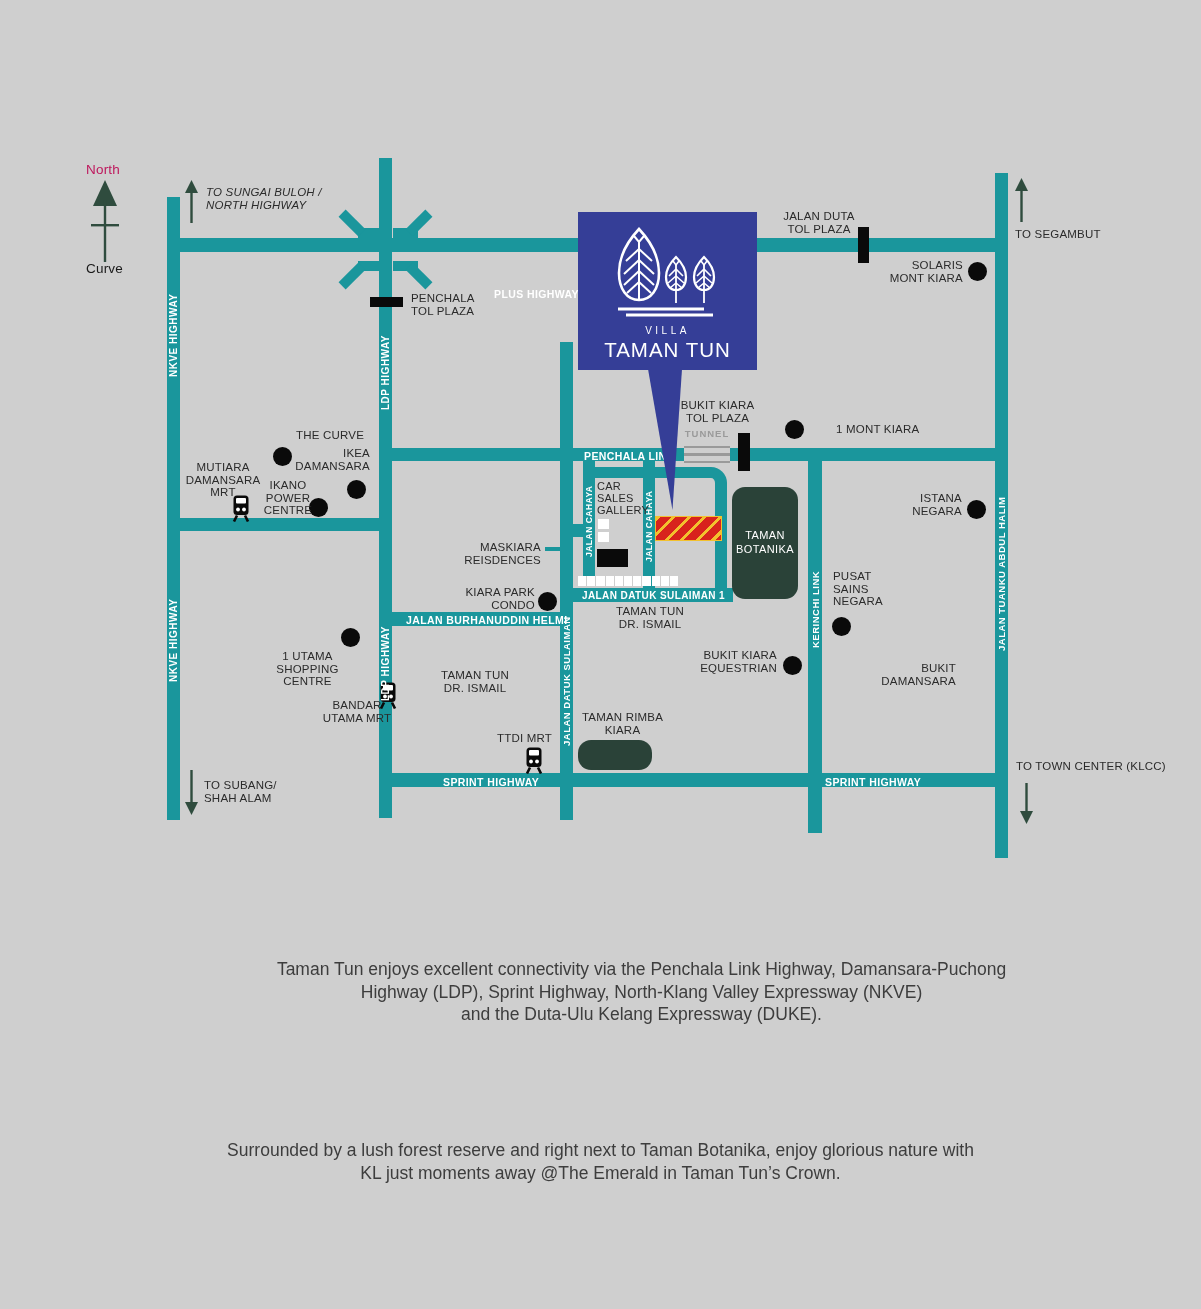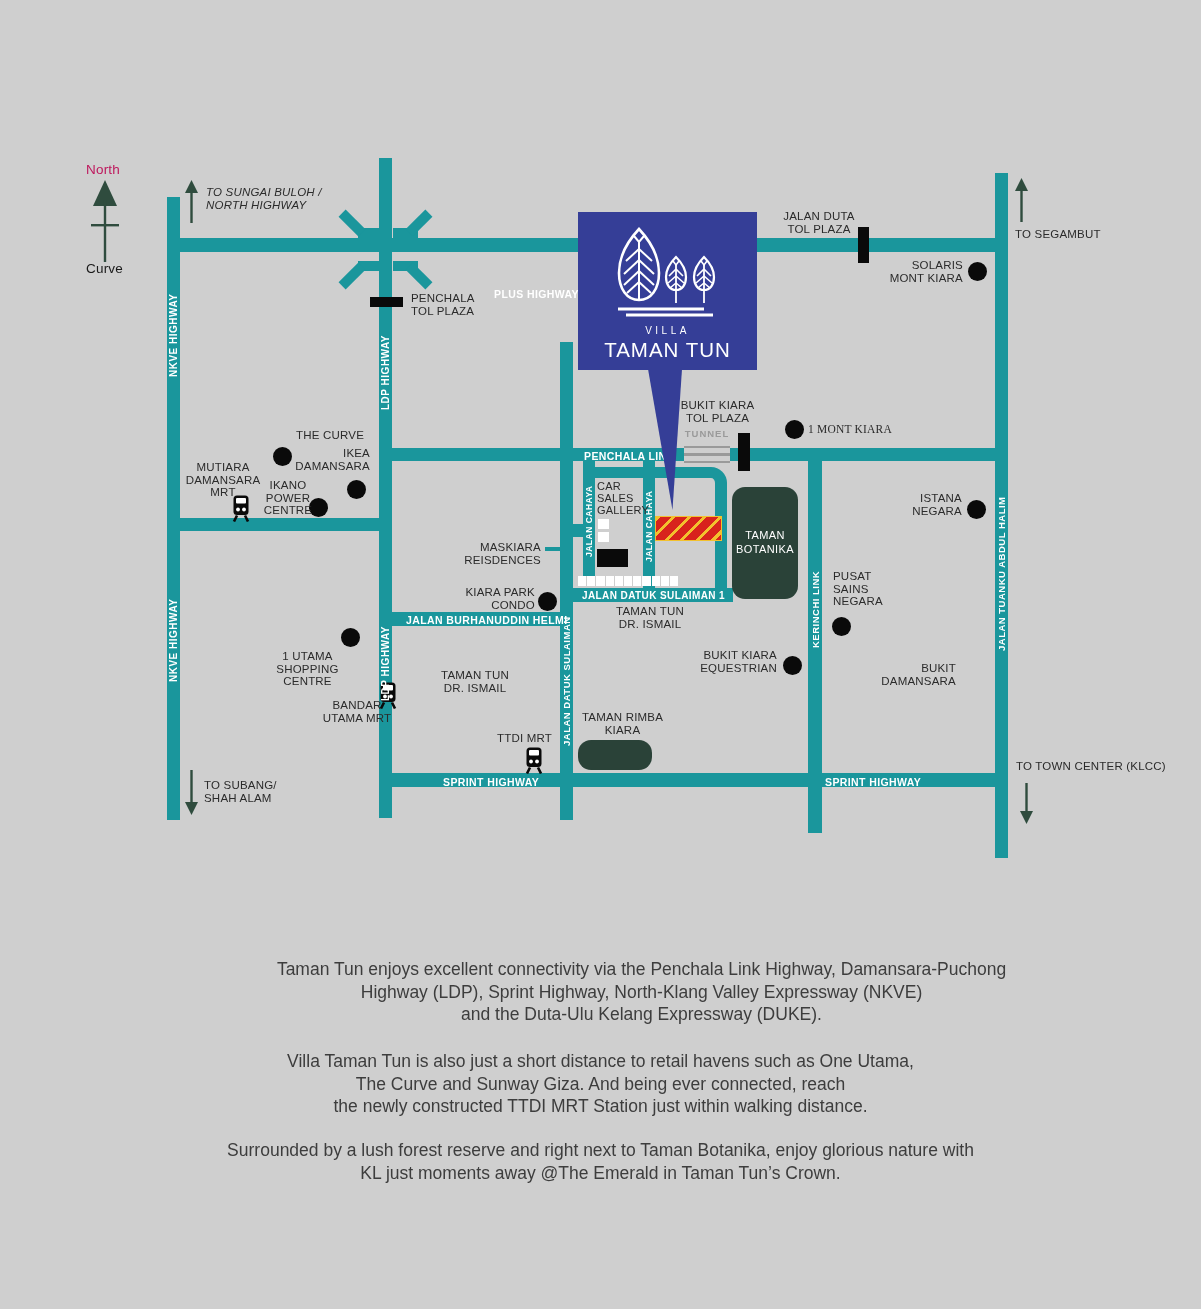--- a/index.html
+++ b/index.html
@@ -198,21 +198,21 @@
     <circle cx="6" cy="14.5" r="1.9" fill="#fff"></circle>
       <circle cx="12" cy="14.5" r="1.9" fill="#fff"></circle>
     <path d="M5 20.5 L2 26.5 M13 20.5 L16 26.5" stroke="#0a0a0a" stroke-width="2.6"></path>
   </svg>
 
   <div class="poi" style="left:253px;top:479px;width:70px;text-align:center;">IKANO
 POWER
 CENTRE</div>
   <div class="dot" style="left:309px;top:498px;"></div>
 
-  <div class="poi" style="left:808px;top:423px;font-family:Liberation Serif, serif;">1 MONT KIARA</div>
+  <div class="poi" style="left:836px;top:423px;">1 MONT KIARA</div>
   <div class="dot" style="left:785px;top:420px;"></div>
 
   <div class="poi" style="right:239px;top:492px;text-align:right;">ISTANA
 NEGARA</div>
   <div class="dot" style="left:967px;top:500px;"></div>
 
   <div class="poi" style="left:833px;top:570px;">PUSAT
 SAINS
 NEGARA</div>
   <div class="dot" style="left:832px;top:617px;"></div>
@@ -262,19 +262,16 @@
     <rect x="1.5" y="0.5" width="15" height="19.5" rx="3.5" fill="#0a0a0a"></rect>
     <rect x="4" y="3" width="10" height="5.5" rx="1" fill="#fff"></rect>
     <circle cx="6" cy="14.5" r="1.9" fill="#fff"></circle>
       <circle cx="12" cy="14.5" r="1.9" fill="#fff"></circle>
     <path d="M5 20.5 L2 26.5 M13 20.5 L16 26.5" stroke="#0a0a0a" stroke-width="2.6"></path>
   </svg>
 
   <div class="para" style="top:958px;padding-left:41px;">Taman Tun enjoys excellent connectivity via the Penchala Link Highway, Damansara-Puchong
 Highway (LDP), Sprint Highway, North-Klang Valley Expressway (NKVE)
 and the Duta-Ulu Kelang Expressway (DUKE).</div>
-  <div class="para" style="top:1050px;">Villa Taman Tun is also just a short distance to retail havens such as One Utama,
-The Curve and Sunway Giza. And being ever connected, reach
-the newly constructed TTDI MRT Station just within walking distance.</div>
   <div class="para" style="top:1139px;">Surrounded by a lush forest reserve and right next to Taman Botanika, enjoy glorious nature with
 KL just moments away @The Emerald in Taman Tun’s Crown.</div>
 
 </div>
 
 </body></html>

